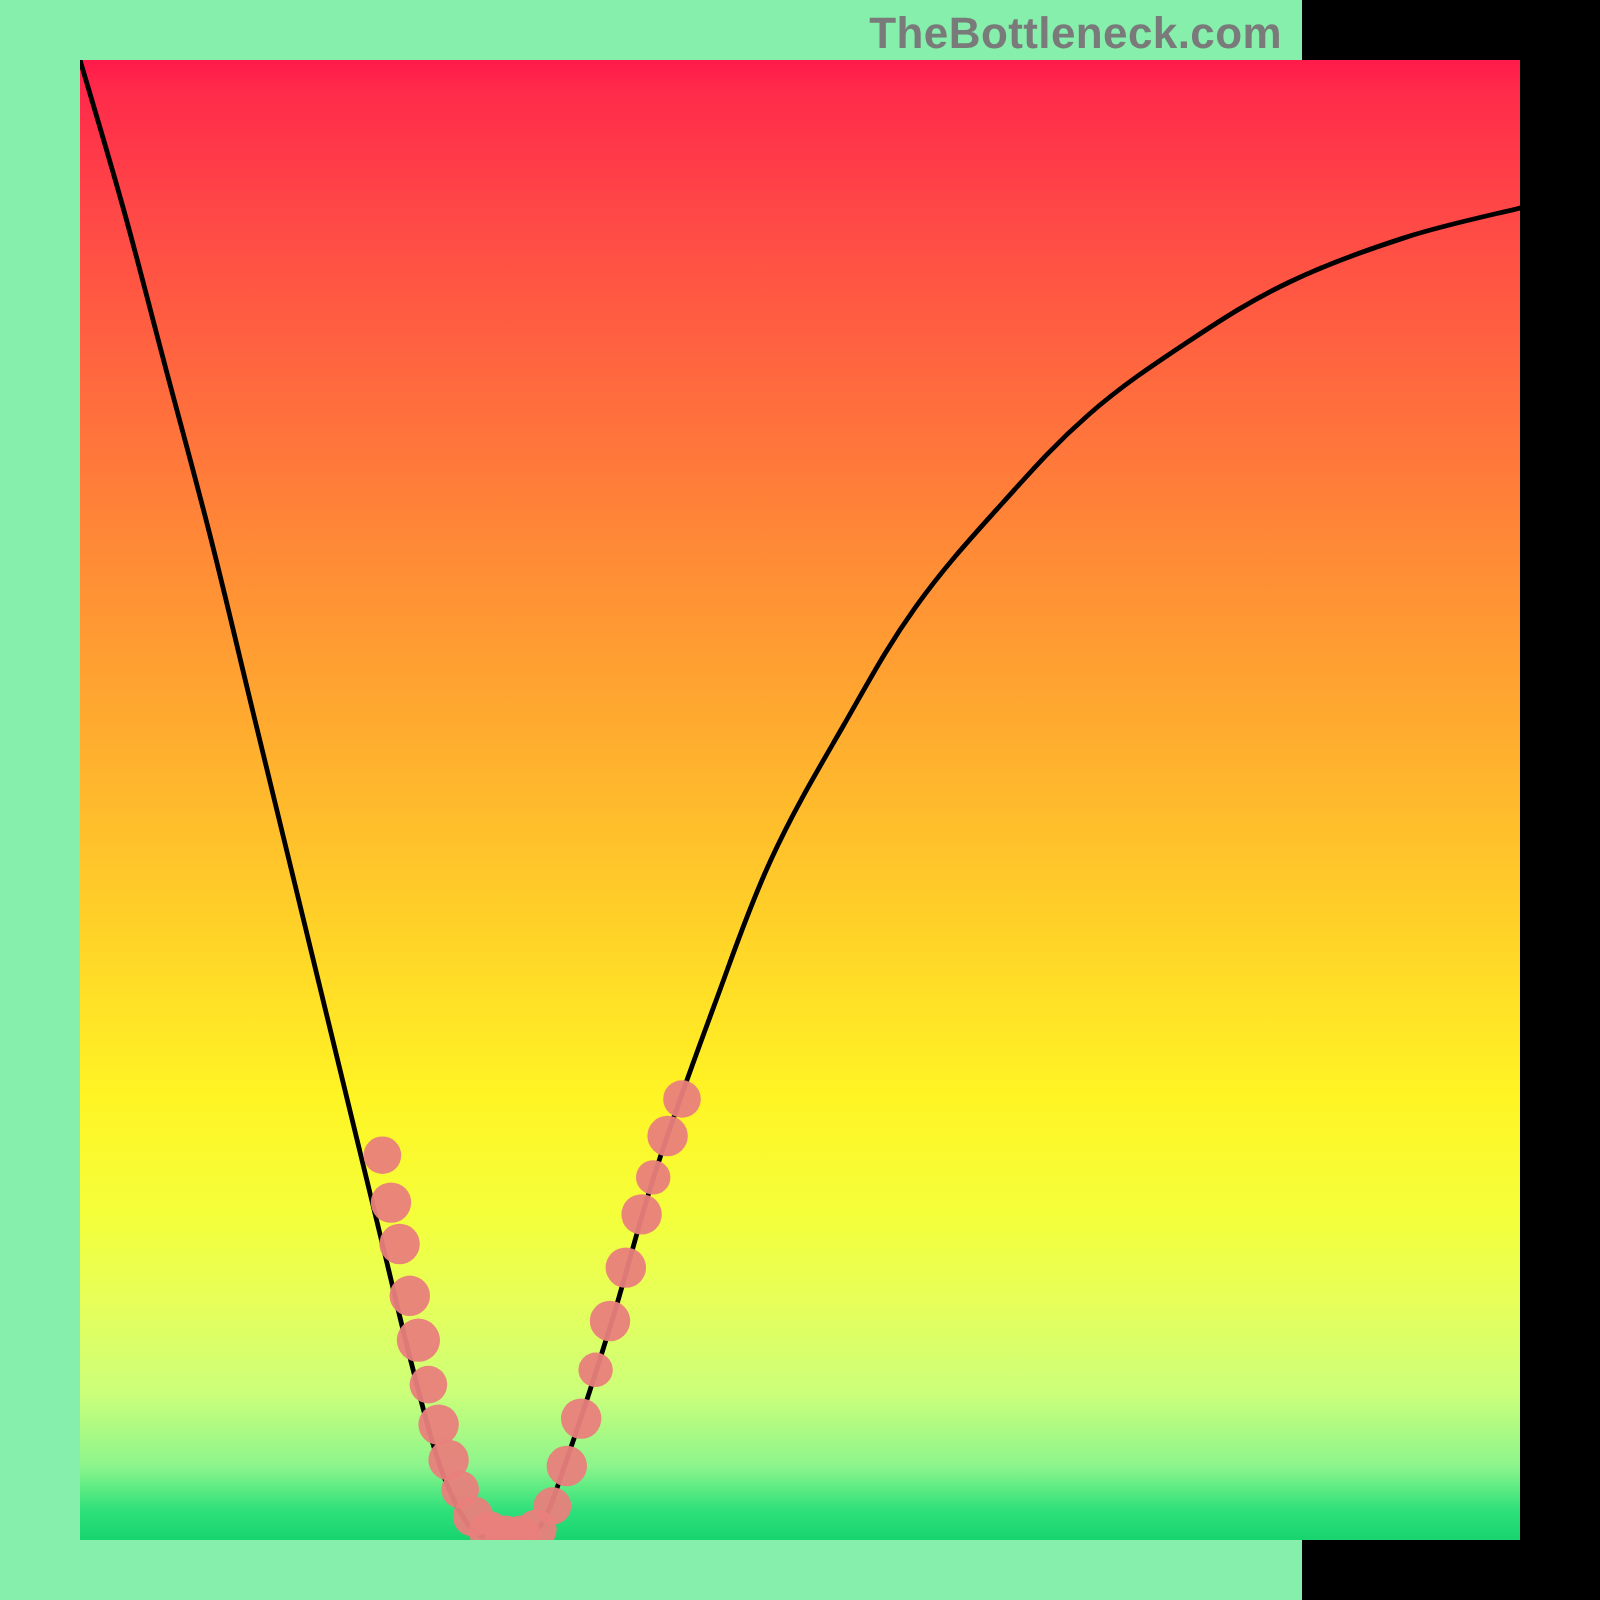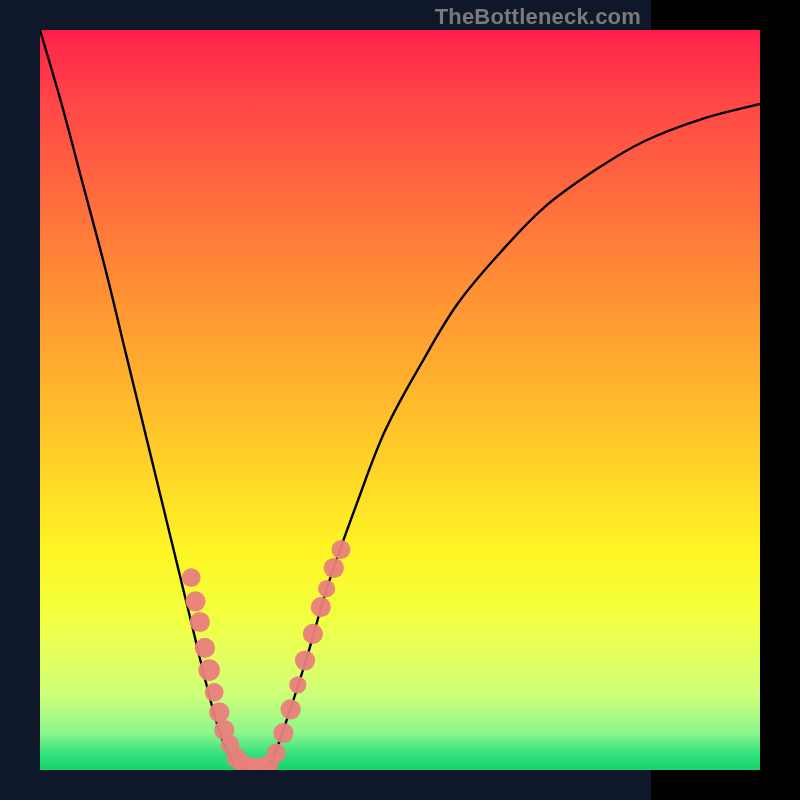--- a/index.html
+++ b/index.html
@@ -1,20 +1,20 @@
 <!DOCTYPE html>
 <html><head>
 <meta charset="utf-8">
 <style>
   * { margin: 0; padding: 0; box-sizing: border-box; }
   html, body { width: 800px; height: 800px; overflow: hidden; background: #000; }
   .frame {
     width: 651px;
     height: 800px;
-    background: #0f172a;
+    background: #86efac;
     position: relative;
   }
   .plot-area {
     position: absolute;
     left: 40px;
     top: 30px;
     width: 720px;
     height: 740px;
     background: linear-gradient(to bottom,
       #ff1a4a 0%,

